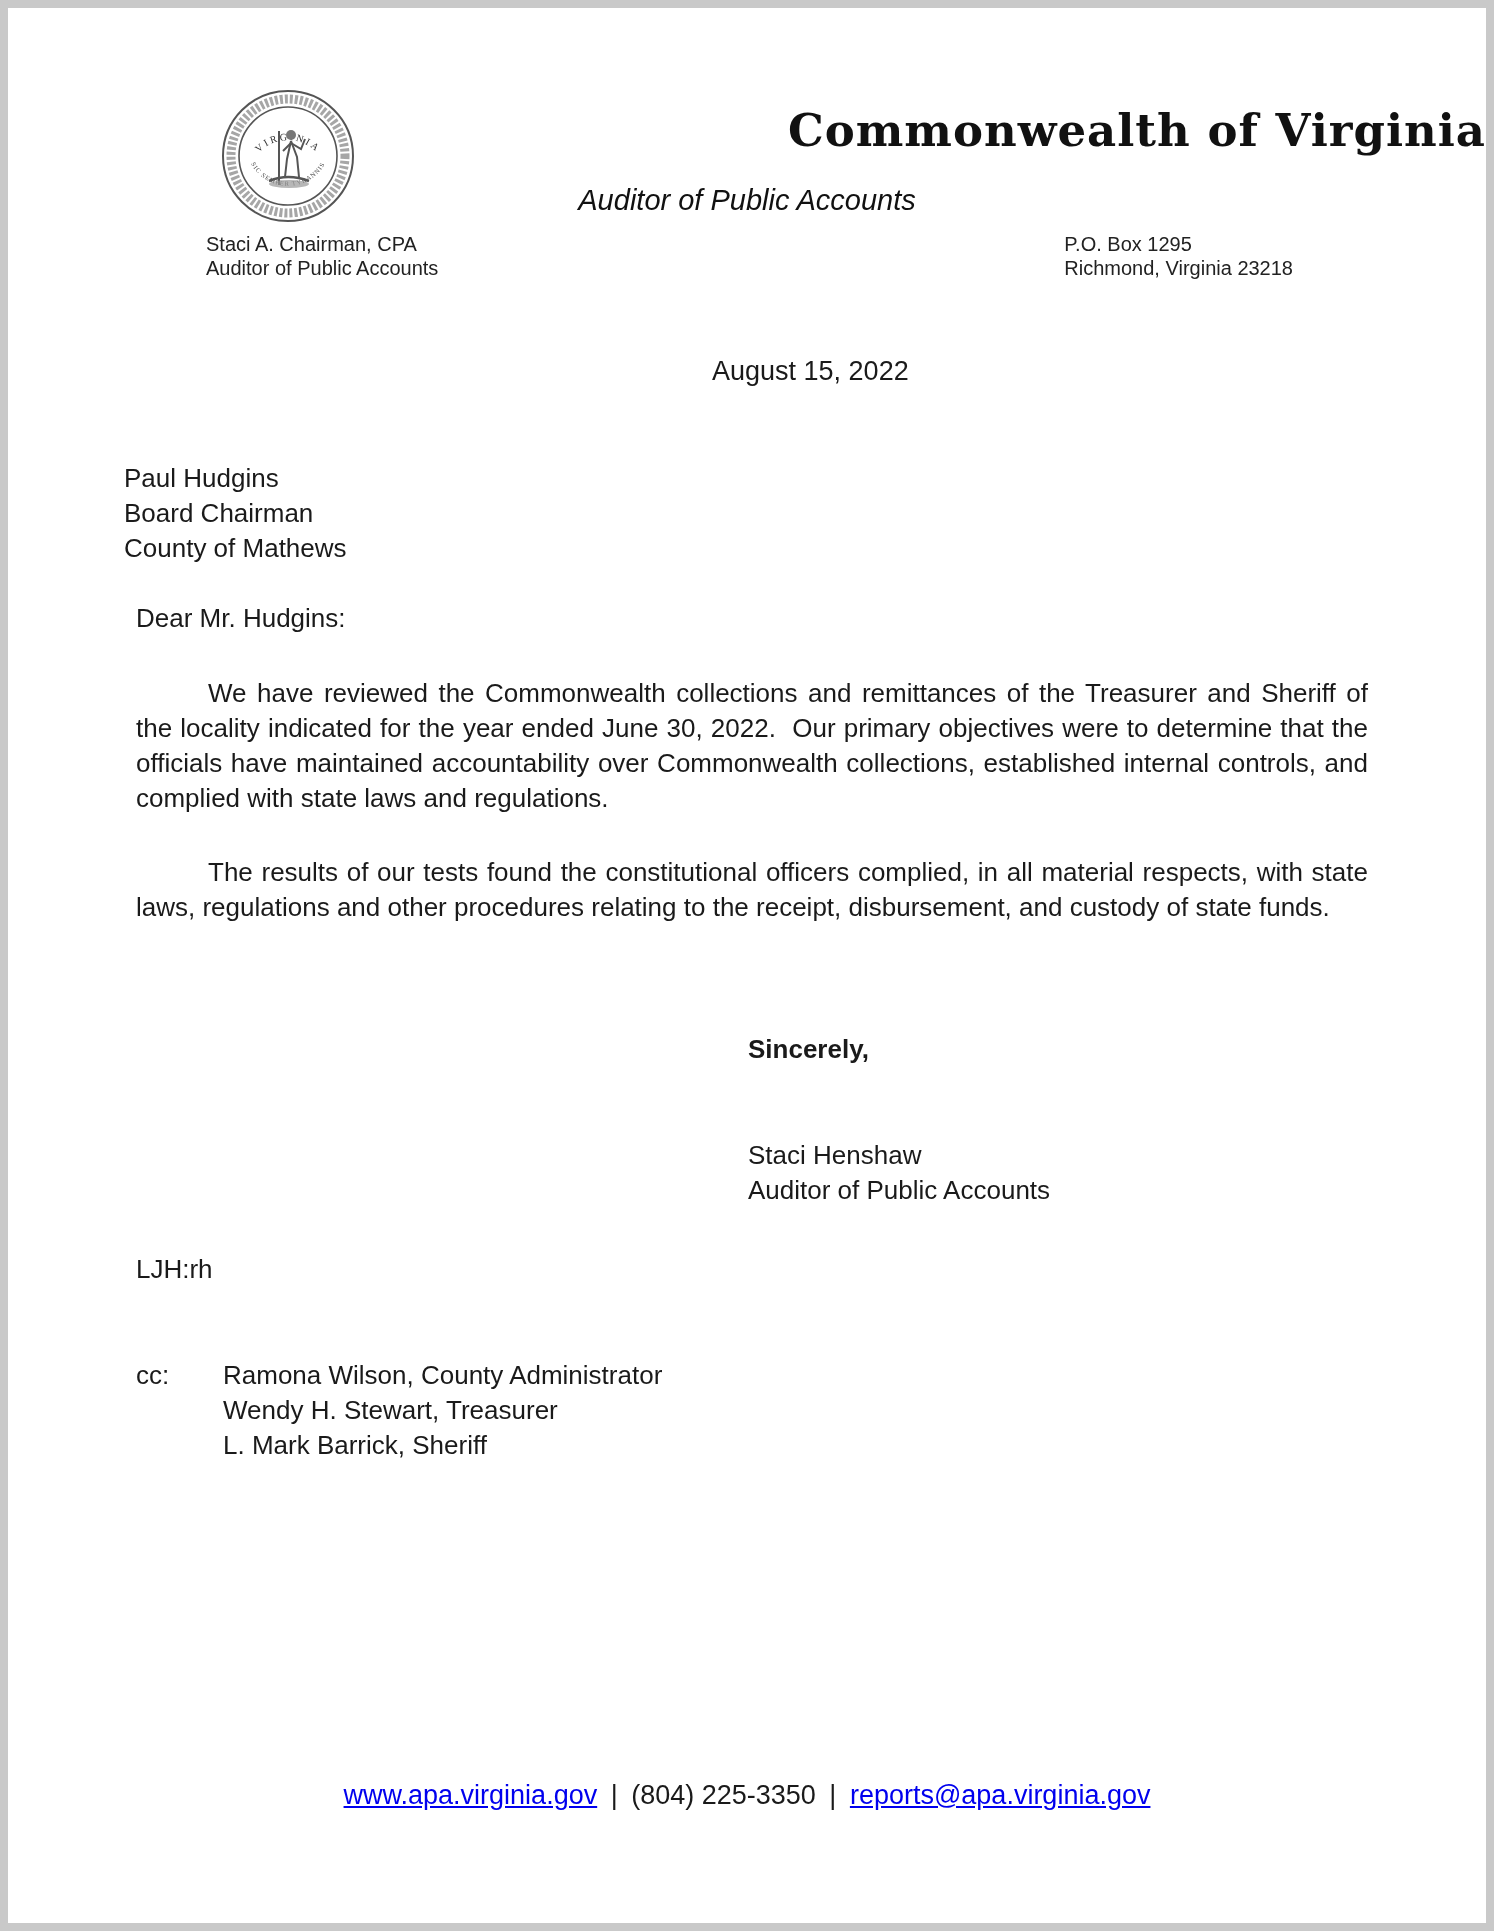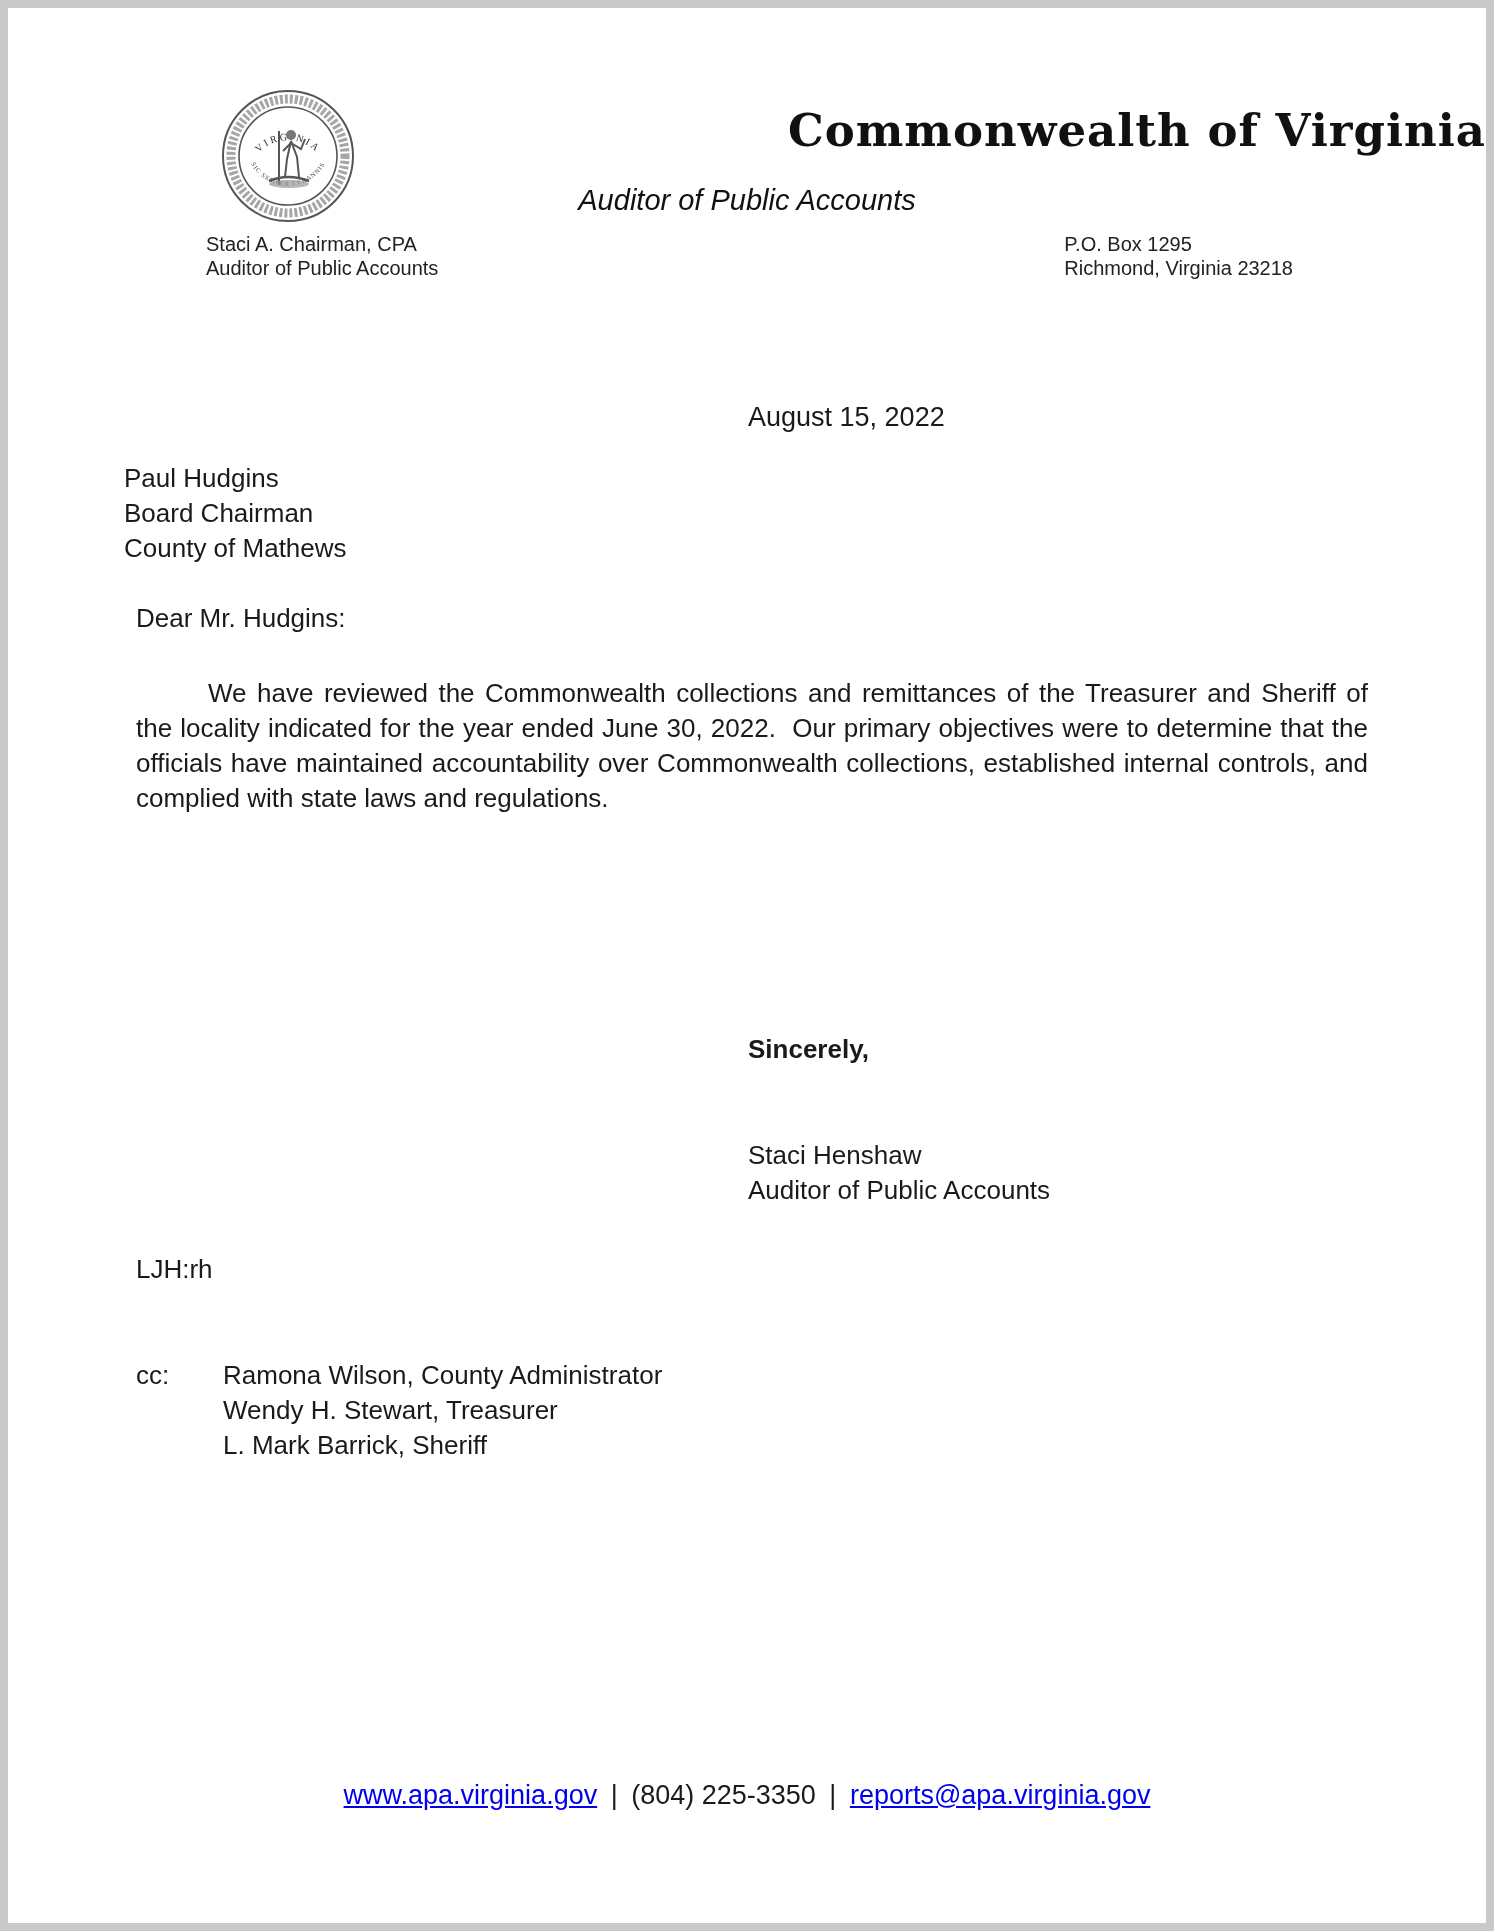--- a/index.html
+++ b/index.html
@@ -58,24 +58,23 @@
     right: 193px;
     top: 224px;
     font-size: 20px;
     line-height: 24px;
     text-align: left;
     color: #222;
   }
   
   .date {
     position: absolute;
-    left: 740px;
+    left: 704px;
     top: 348px;
     font-size: 27px;
-    margin-top: 46px;
   }
   .recipient {
     position: absolute;
     left: 116px;
     top: 453px;
     font-size: 26px;
     line-height: 35px;
   }
   .salutation {
     position: absolute;
@@ -186,20 +185,21 @@
 
   <div class="recipient">
     <div>Paul Hudgins</div>
     <div>Board Chairman</div>
     <div>County of Mathews</div>
   </div>
 
   <div class="salutation">Dear Mr. Hudgins:</div>
 
   <div class="para para-1">We have reviewed the Commonwealth collections and remittances of the Treasurer and Sheriff of the locality indicated for the year ended June 30, 2022.  Our primary objectives were to determine that the officials have maintained accountability over Commonwealth collections, established internal controls, and complied with state laws and regulations.</div>
+  <div class="para para-2">The results of our tests found the constitutional officers complied, in all material respects, with state laws, regulations and other procedures relating to the receipt, disbursement, and custody of state funds.</div>
 
   <div class="closing">Sincerely,</div>
 
   <div class="signature">
     <div>Staci Henshaw</div>
     <div>Auditor of Public Accounts</div>
   </div>
 
   <div class="ref-initials">LJH:rh</div>
 

